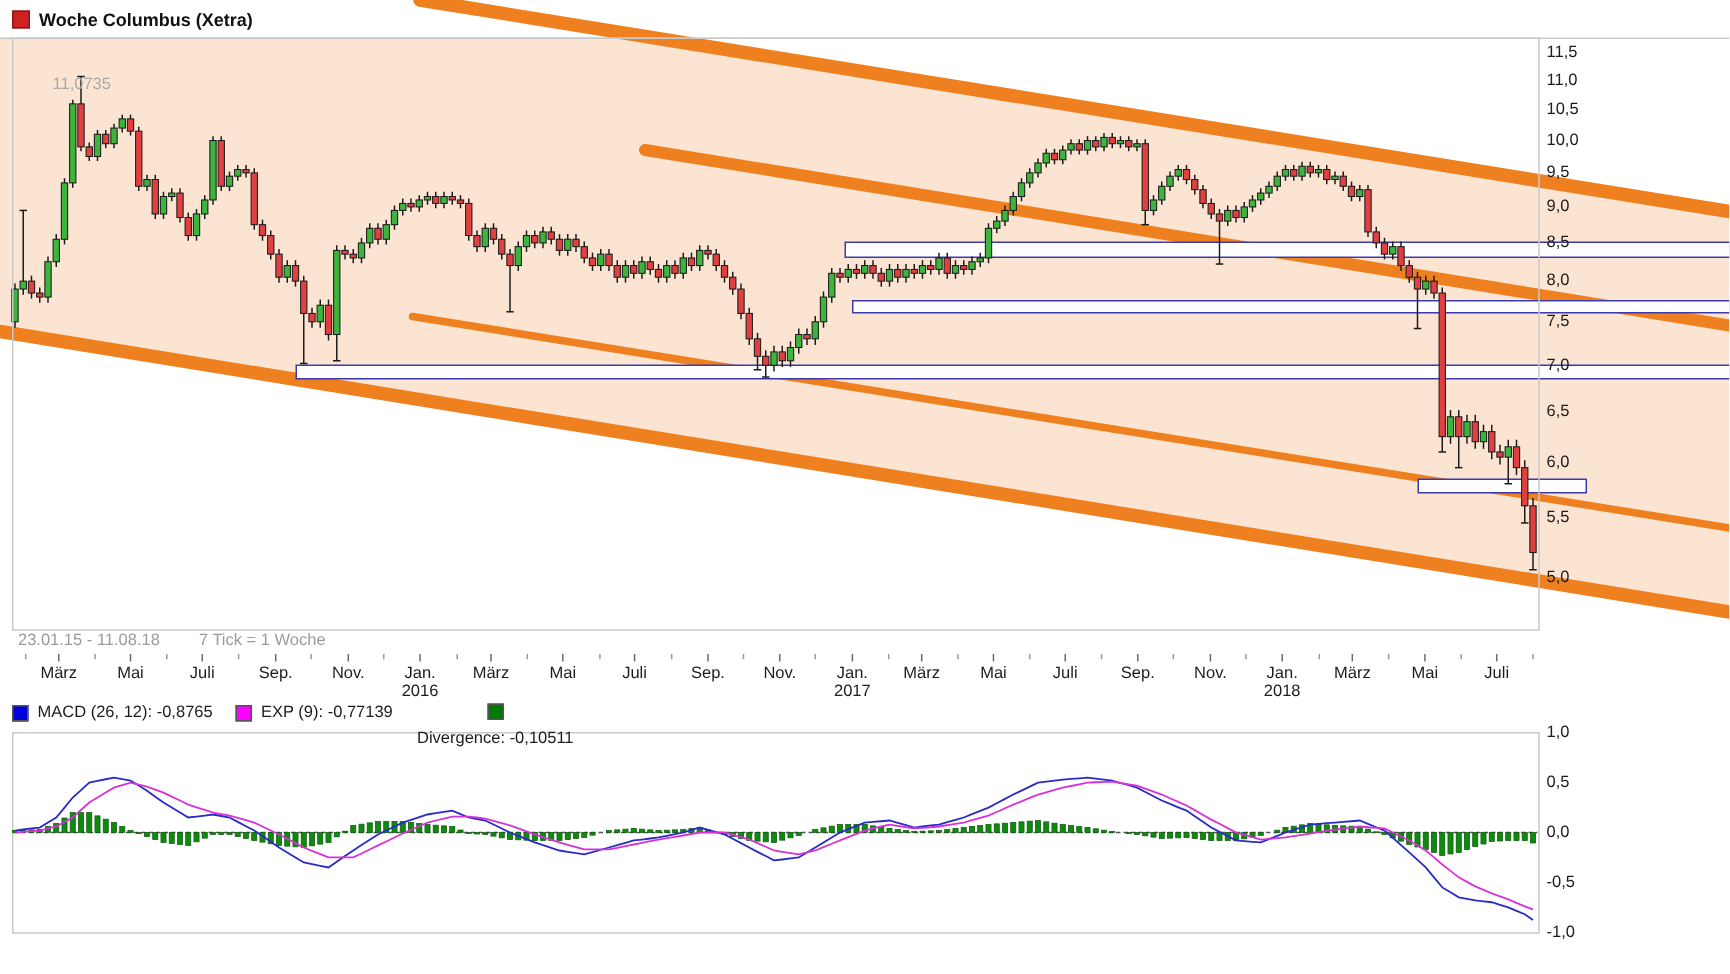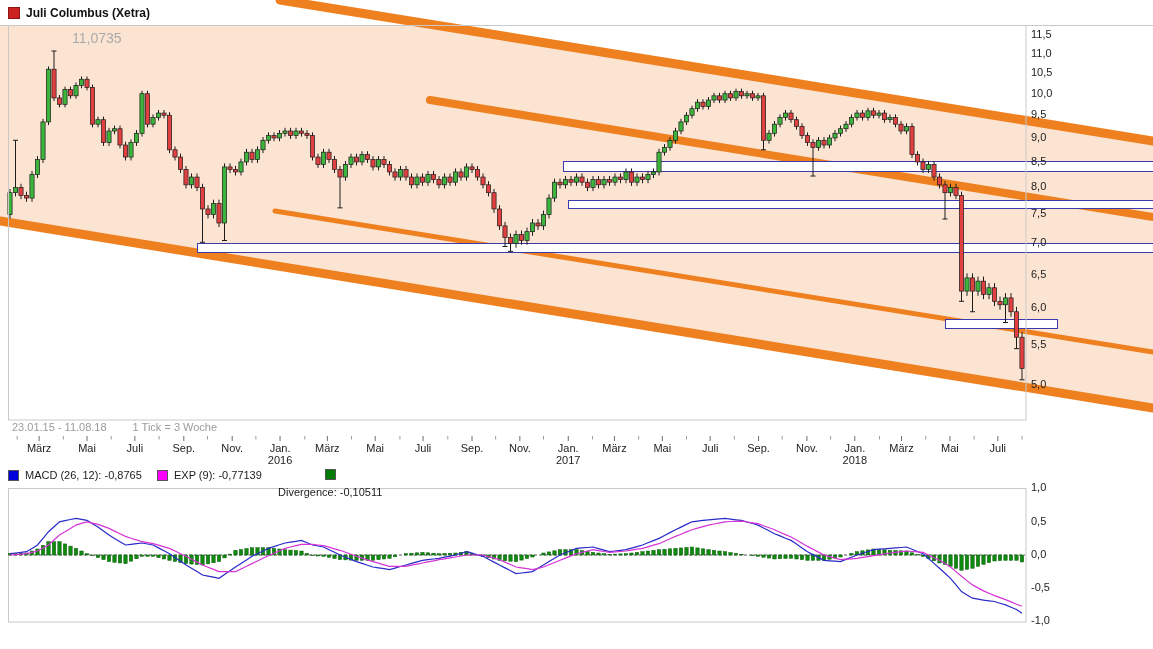--- a/index.html
+++ b/index.html
@@ -2,37 +2,37 @@
 <html><head>
 <meta charset="utf-8">
 <style>
   html,body{margin:0;padding:0;background:#fff;}
   body{font-family:"Liberation Sans","DejaVu Sans",sans-serif;}
   #page{position:relative;width:1153px;height:649px;background:#fff;overflow:hidden;}
   #chart-stage{position:absolute;left:0;top:0;width:1153px;height:476px;}
   .hdr{position:absolute;left:8px;top:6px;display:flex;align-items:center;gap:6px;z-index:5;}
   .hdr .sq{width:10px;height:10px;background:#cc2222;border:1px solid #8e1717;}
   .hdr .ttl{font-size:12px;font-weight:bold;color:#111;}
-  .highlbl{position:absolute;left:35px;top:30px;font-size:14px;color:#a9a9a9;z-index:5;margin-left:37px;}
+  .highlbl{position:absolute;left:35px;top:50px;font-size:11px;color:#a9a9a9;z-index:5;}
   .daterow{position:absolute;left:12px;top:421px;font-size:11px;color:#9b9b9b;z-index:5;}
   .daterow .tickinfo{margin-left:26px;}
   .legend2{position:absolute;left:0;top:469px;height:13px;z-index:5;font-size:11px;color:#1c1c1c;}
   .litem{position:absolute;display:flex;align-items:center;gap:6px;white-space:nowrap;}
   .litem .sw{width:9px;height:9px;border:1px solid #555;}
   .li-macd{left:8px;justify-content:space-between;} .li-exp{left:157px;align-items:center;} .li-div{left:278px;flex-direction:column;}
   .sw-macd{background:#0000dd;} .sw-exp{background:#ff00ff;} .sw-div{background:#007a00;}
   svg text{font-family:"Liberation Sans","DejaVu Sans",sans-serif;}
 </style>
 </head>
 <body>
 
 <div id="page">
   <div class="hdr">
     <span class="sq"></span>
-    <span class="ttl">Juli Columbus (Xetra)</span>
+    <span class="ttl">Woche Columbus (Xetra)</span>
   </div>
 
   <div id="chart-stage"><svg width="1153" height="649" viewBox="0 0 1153 649">
         <polygon points="0,25 435,25 1153,141 1153,408 0,221" fill="#fce4d3"></polygon>
         <line x1="280" y1="0" x2="1153" y2="141" stroke="#ef8020" stroke-width="9" stroke-linecap="round"></line>
         <line x1="430" y1="100" x2="1153" y2="217" stroke="#ef8020" stroke-width="8" stroke-linecap="round"></line>
         <line x1="275" y1="211" x2="1153" y2="352" stroke="#ef8020" stroke-width="5" stroke-linecap="round"></line>
         <line x1="0" y1="221" x2="1153" y2="408" stroke="#ef8020" stroke-width="9" stroke-linecap="round"></line>
         <rect x="563.5" y="161.5" width="590" height="10" fill="#ffffff" stroke="#3a3aae" stroke-width="1"></rect>
         <rect x="568.5" y="200.5" width="585" height="8" fill="#ffffff" stroke="#3a3aae" stroke-width="1"></rect>
@@ -693,21 +693,21 @@
         <rect x="1009.3" y="555" width="3.4" height="5.319999999999936" fill="#0f8a0f" stroke="#0a5c0a" stroke-width="0.5"></rect>
         <rect x="1014.8" y="555" width="3.4" height="5.32000000000005" fill="#0f8a0f" stroke="#0a5c0a" stroke-width="0.5"></rect>
         <rect x="1020.3" y="555" width="3.4" height="6.989815000000021" fill="#0f8a0f" stroke="#0a5c0a" stroke-width="0.5"></rect>
         <path d="M10.0,553.7L15.5,553.0L21.0,552.3L26.5,551.7L32.0,548.4L37.5,545.0L43.0,538.4L48.5,531.7L54.0,526.7L59.5,521.8L65.0,520.6L70.5,519.5L76.0,518.4L81.5,519.4L87.0,520.4L92.5,523.7L98.0,527.1L103.5,531.1L109.0,535.0L114.5,538.4L120.0,541.7L125.5,545.0L131.0,544.4L136.5,543.7L142.0,543.0L147.5,544.0L153.0,545.0L158.5,547.9L164.0,550.8L169.5,553.7L175.0,557.4L180.5,561.2L186.0,565.0L191.5,568.3L197.0,571.6L202.5,575.0L208.0,576.1L213.5,577.2L219.0,578.3L224.5,574.5L230.0,570.7L235.5,567.0L241.0,563.4L246.5,559.9L252.0,556.3L257.5,553.7L263.0,551.0L268.5,548.4L274.0,546.6L279.5,544.8L285.0,543.0L290.5,542.1L296.0,541.3L301.5,540.4L307.0,542.7L312.5,545.0L318.0,546.0L323.5,547.0L329.0,549.7L334.5,552.3L340.0,555.0L345.5,557.2L351.0,559.4L356.5,561.6L362.0,563.4L367.5,565.2L373.0,567.0L378.5,567.9L384.0,568.7L389.5,569.6L395.0,568.1L400.5,566.5L406.0,565.0L411.5,563.4L417.0,561.9L422.5,560.3L428.0,559.7L433.5,559.0L439.0,558.3L444.5,557.2L450.0,556.1L455.5,555.0L461.0,553.3L466.5,551.7L472.0,553.2L477.5,554.8L483.0,556.3L488.5,559.2L494.0,562.1L499.5,565.0L505.0,567.9L510.5,570.7L516.0,573.6L521.5,573.0L527.0,572.3L532.5,571.6L538.0,568.3L543.5,565.0L549.0,561.6L554.5,558.3L560.0,555.0L565.5,552.8L571.0,550.6L576.5,548.4L582.0,547.9L587.5,547.5L593.0,547.0L598.5,548.6L604.0,550.1L609.5,551.7L615.0,551.0L620.5,550.3L626.0,549.7L631.5,548.1L637.0,546.6L642.5,545.0L648.0,542.8L653.5,540.6L659.0,538.4L664.5,535.5L670.0,532.6L675.5,529.7L681.0,527.1L686.5,524.4L692.0,521.8L697.5,521.1L703.0,520.4L708.5,519.8L714.0,519.3L719.5,518.9L725.0,518.4L730.5,519.1L736.0,519.8L741.5,520.4L747.0,522.0L752.5,523.5L758.0,525.1L763.5,528.0L769.0,530.8L774.5,533.7L780.0,535.9L785.5,538.2L791.0,540.4L796.5,544.1L802.0,547.9L807.5,551.7L813.0,554.6L818.5,557.4L824.0,560.3L829.5,560.8L835.0,561.2L840.5,561.6L846.0,559.4L851.5,557.2L857.0,555.0L862.5,553.2L868.0,551.5L873.5,549.7L879.0,549.2L884.5,548.8L890.0,548.4L895.5,547.9L901.0,547.5L906.5,547.0L912.0,549.2L917.5,551.5L923.0,553.7L928.5,558.5L934.0,563.4L939.5,568.3L945.0,573.3L950.5,578.3L956.0,584.9L961.5,591.6L967.0,594.9L972.5,598.2L978.0,599.2L983.5,600.2L989.0,600.9L994.5,601.5L1000.0,603.2L1005.5,604.9L1011.0,607.2L1016.5,609.5L1022.0,613.3" fill="none" stroke="#2a2ac8" stroke-width="1.2"></path>
         <path d="M10.0,555.0L15.5,554.6L21.0,554.1L26.5,553.7L32.0,552.3L37.5,551.0L43.0,548.0L48.5,545.0L54.0,540.0L59.5,535.0L65.0,531.7L70.5,528.4L76.0,525.1L81.5,523.4L87.0,521.8L92.5,523.1L98.0,524.4L103.5,526.4L109.0,528.4L114.5,531.1L120.0,533.7L125.5,536.4L131.0,538.2L136.5,539.9L142.0,541.7L147.5,542.7L153.0,543.7L158.5,545.2L164.0,546.8L169.5,548.4L175.0,551.0L180.5,553.7L186.0,556.3L191.5,559.2L197.0,562.1L202.5,565.0L208.0,567.2L213.5,569.4L219.0,571.6L224.5,571.6L230.0,571.6L235.5,571.6L241.0,569.0L246.5,566.3L252.0,563.6L257.5,561.0L263.0,558.3L268.5,555.7L274.0,553.2L279.5,550.8L285.0,548.4L290.5,547.0L296.0,545.7L301.5,544.4L307.0,544.4L312.5,544.4L318.0,545.0L323.5,545.7L329.0,547.2L334.5,548.8L340.0,550.3L345.5,552.3L351.0,554.3L356.5,556.3L362.0,558.1L367.5,559.9L373.0,561.6L378.5,563.2L384.0,564.8L389.5,566.3L395.0,566.3L400.5,566.3L406.0,566.3L411.5,565.2L417.0,564.1L422.5,563.0L428.0,561.9L433.5,560.8L439.0,559.7L444.5,558.8L450.0,557.9L455.5,557.0L461.0,556.0L466.5,555.0L472.0,555.0L477.5,555.0L483.0,555.0L488.5,556.6L494.0,558.1L499.5,559.7L505.0,562.1L510.5,564.5L516.0,567.0L521.5,567.9L527.0,568.7L532.5,569.6L538.0,568.3L543.5,567.0L549.0,564.8L554.5,562.5L560.0,560.3L565.5,558.1L571.0,555.9L576.5,553.7L582.0,552.3L587.5,551.0L593.0,549.7L598.5,550.6L604.0,551.5L609.5,552.3L615.0,551.9L620.5,551.5L626.0,551.0L631.5,550.1L637.0,549.2L642.5,548.4L648.0,546.8L653.5,545.2L659.0,543.7L664.5,541.3L670.0,538.8L675.5,536.4L681.0,534.2L686.5,531.9L692.0,529.7L697.5,528.2L703.0,526.6L708.5,525.1L714.0,524.0L719.5,522.9L725.0,521.8L730.5,521.5L736.0,521.3L741.5,521.1L747.0,522.0L752.5,522.9L758.0,523.7L763.5,525.7L769.0,527.7L774.5,529.7L780.0,532.2L785.5,534.6L791.0,537.0L796.5,540.1L802.0,543.3L807.5,546.4L813.0,549.2L818.5,552.1L824.0,555.0L829.5,556.6L835.0,558.1L840.5,559.7L846.0,559.2L851.5,558.8L857.0,558.3L862.5,557.4L868.0,556.6L873.5,555.7L879.0,554.8L884.5,553.9L890.0,553.0L895.5,552.3L901.0,551.7L906.5,551.0L912.0,551.5L917.5,551.9L923.0,552.3L928.5,555.0L934.0,557.7L939.5,560.3L945.0,563.6L950.5,567.0L956.0,571.6L961.5,576.3L967.0,580.6L972.5,584.9L978.0,587.9L983.5,590.9L989.0,593.2L994.5,595.6L1000.0,597.6L1005.5,599.6L1011.0,601.9L1016.5,604.2L1022.0,606.3" fill="none" stroke="#d633d6" stroke-width="1.2"></path>
       </svg></div>
 
   <div class="highlbl">11,0735</div>
 
   <div class="daterow">
-    <span>23.01.15 - 11.08.18</span><span class="tickinfo">1 Tick = 3 Woche</span>
+    <span>23.01.15 - 11.08.18</span><span class="tickinfo">7 Tick = 1 Woche</span>
   </div>
 
   <div class="legend2">
     <span class="litem li-macd">
       <span class="sw sw-macd"></span>
       <span>MACD (26, 12): -0,8765</span>
     </span>
     <span class="litem li-exp">
       <span class="sw sw-exp"></span>
       <span>EXP (9): -0,77139</span>

